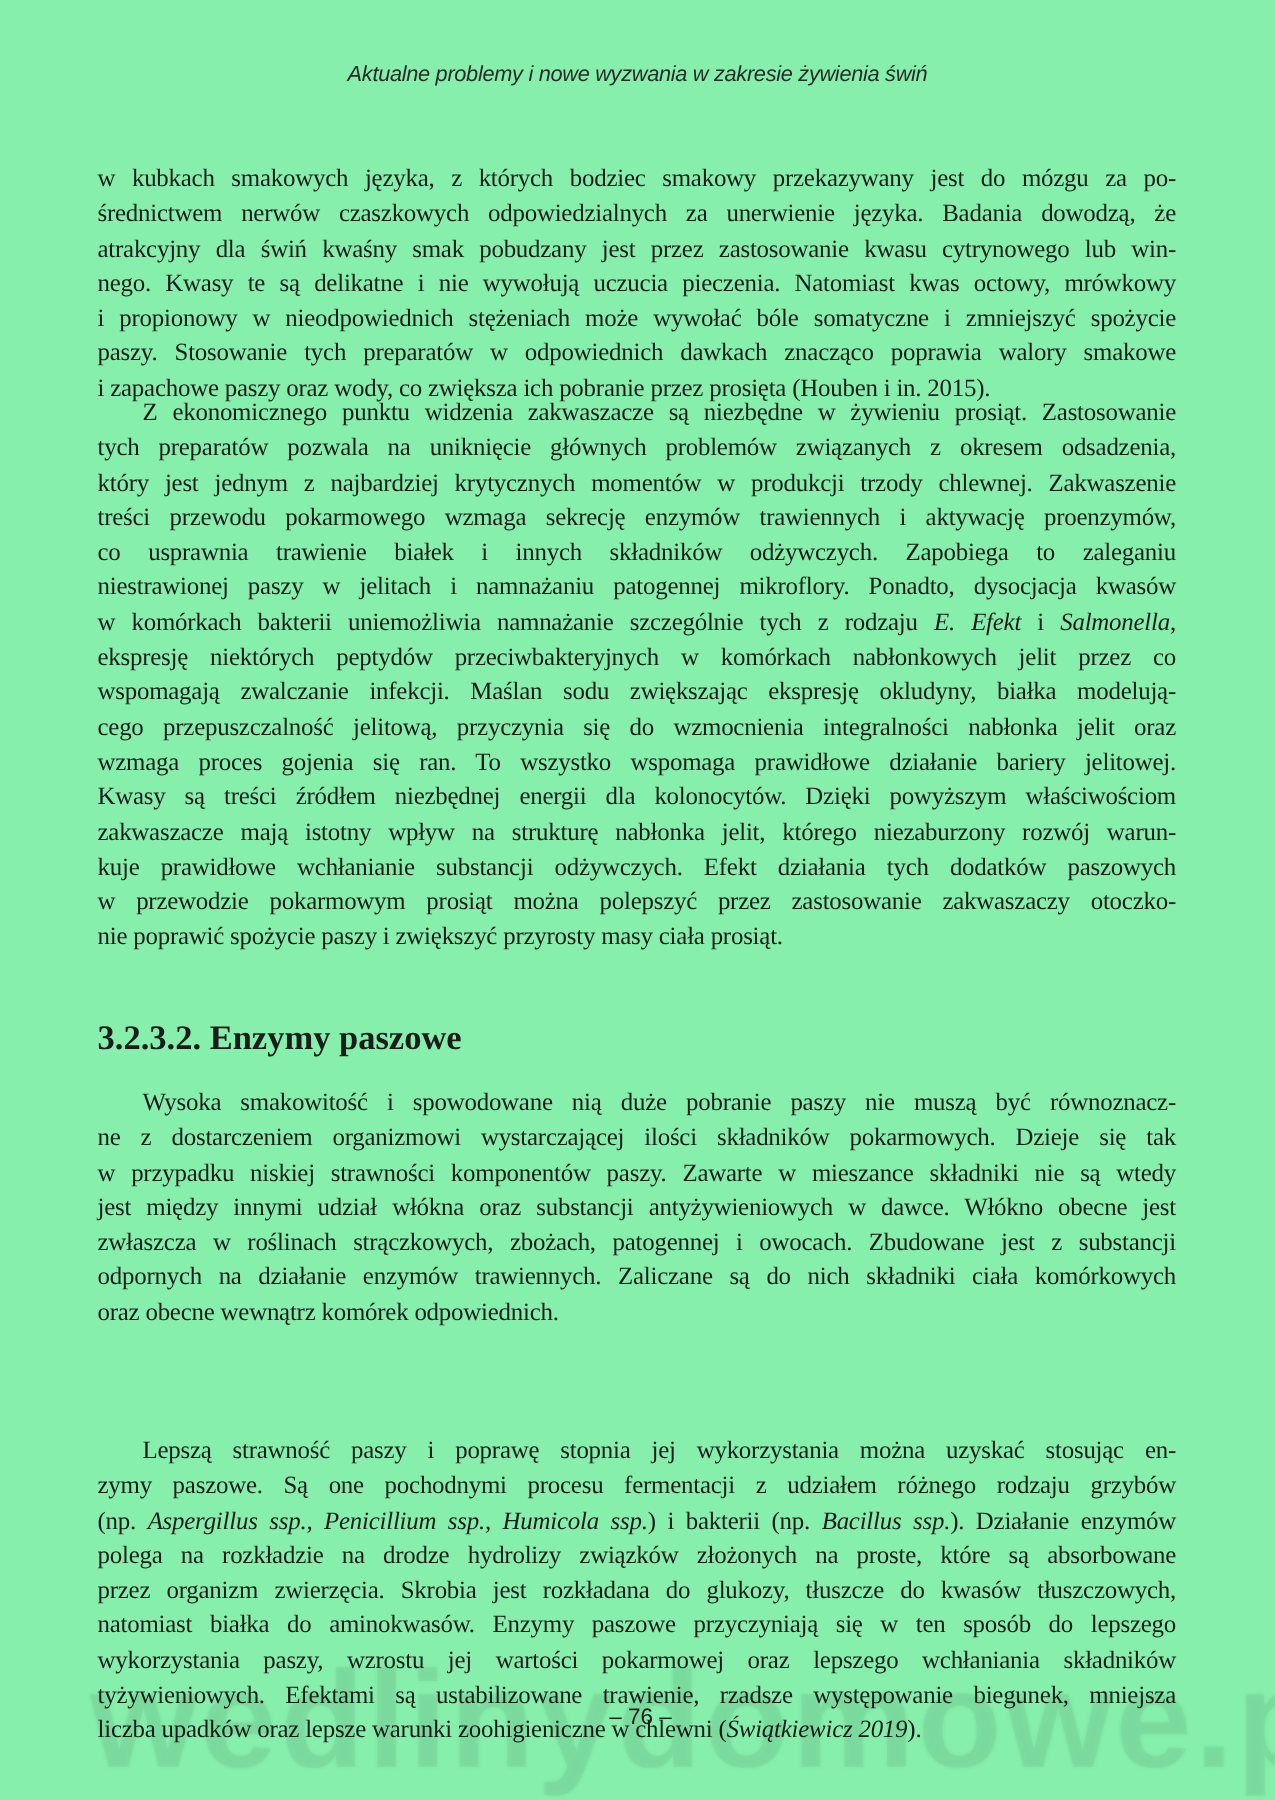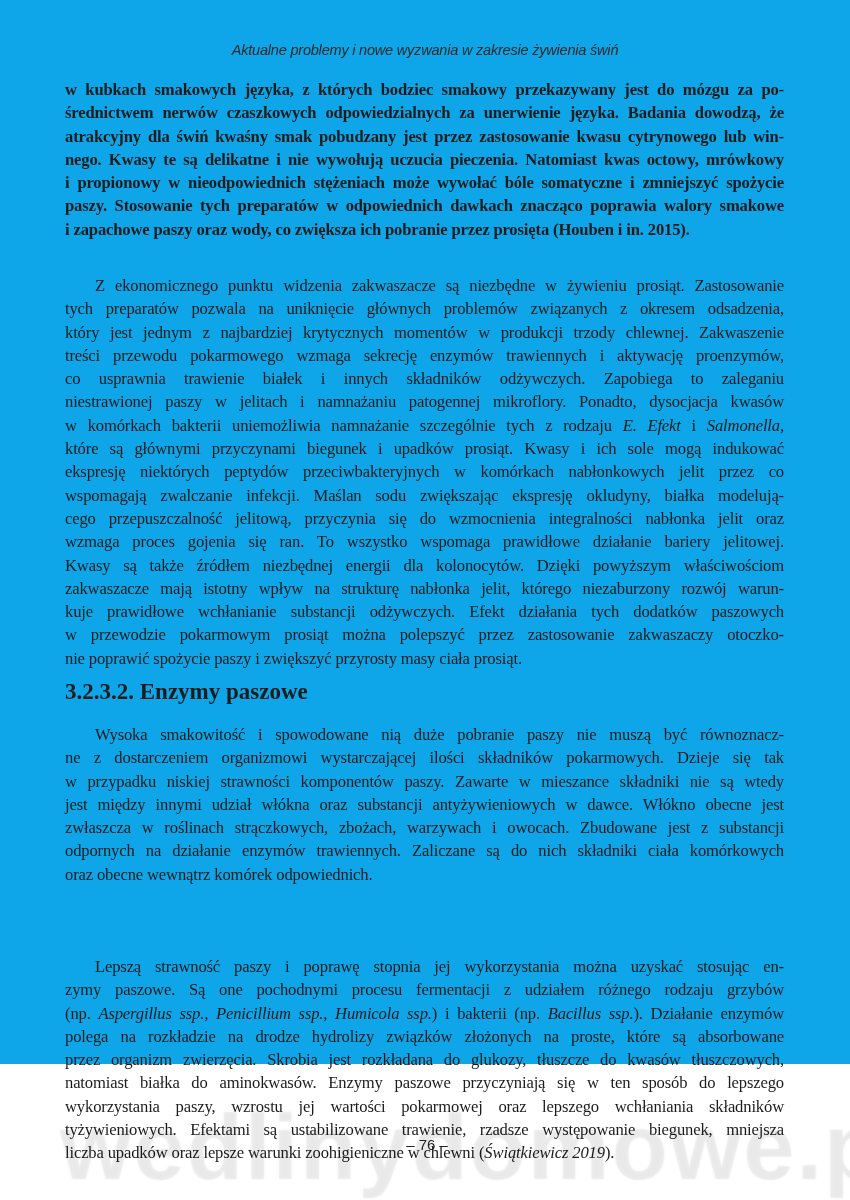--- a/index.html
+++ b/index.html
@@ -1,36 +1,36 @@
 <!DOCTYPE html>
 <html><head>
   <meta charset="utf-8">
   <style>
     html, body { margin: 0; padding: 0; background: #ffffff; }
     body { width: 850px; height: 1200px; position: relative; overflow: hidden; }
     .page {
-      position: absolute; left: 0; top: 0; width: 850px; height: 1064px;
-      background: #0ea5e9; color: #1c1c1c;
+      position: absolute; left: 0; top: 0; width: 850px; height: 1200px;
+      background: #86efac; color: #1c1c1c;
       font-family: "Liberation Serif", "DejaVu Serif", serif;
     }
     .running-head {
       position: absolute; top: 42px; left: 0; width: 850px; text-align: center;
       font-family: "Liberation Sans", "DejaVu Sans", sans-serif;
       font-style: italic; font-size: 14.5px; color: #2a2a2a; letter-spacing: -0.2px;
     }
     .body { position: absolute; left: 65px; width: 719px; }
     .line {
       display: block; font-size: 16.6px; line-height: 23.3px; height: 23.3px;
       white-space: nowrap; text-align: justify; text-align-last: justify;
       letter-spacing: -0.15px;
     }
     .line.last { text-align-last: left; }
     .line.indent { text-indent: 30px; }
-    .p1 { top: 78px; font-weight: bold; }
-    .p2 { top: 274px; }
+    .p1 { top: 107px; }
+    .p2 { top: 263px; }
     .heading {
       position: absolute; left: 65px; top: 679px;
       font-family: "Liberation Serif", "DejaVu Serif", serif;
       font-weight: bold; font-size: 23px; color: #1c1c1c;
     }
     .p3 { top: 723px; }
     .p4 { top: 955px; }
     em { font-style: italic; }
     .watermark {
       position: absolute; left: 60px; top: 1095px; width: 730px; text-align: center;
@@ -61,40 +61,39 @@
       <span class="line last">i zapachowe paszy oraz wody, co zwiększa ich pobranie przez prosięta (Houben i in. 2015).</span>
     </div>
   <div class="body p2">
       <span class="line indent">Z ekonomicznego punktu widzenia zakwaszacze są niezbędne w żywieniu prosiąt. Zastosowanie</span>
       <span class="line">tych preparatów pozwala na uniknięcie głównych problemów związanych z okresem odsadzenia,</span>
       <span class="line">który jest jednym z najbardziej krytycznych momentów w produkcji trzody chlewnej. Zakwaszenie</span>
       <span class="line">treści przewodu pokarmowego wzmaga sekrecję enzymów trawiennych i aktywację proenzymów,</span>
       <span class="line">co usprawnia trawienie białek i innych składników odżywczych. Zapobiega to zaleganiu</span>
       <span class="line">niestrawionej paszy w jelitach i namnażaniu patogennej mikroflory. Ponadto, dysocjacja kwasów</span>
       <span class="line">w komórkach bakterii uniemożliwia namnażanie szczególnie tych z rodzaju <em>E. Efekt</em> i <em>Salmonella</em>,</span>
-      <span class="line">które są głównymi przyczynami biegunek i upadków prosiąt. Kwasy i ich sole mogą indukować</span>
       <span class="line">ekspresję niektórych peptydów przeciwbakteryjnych w komórkach nabłonkowych jelit przez co</span>
       <span class="line">wspomagają zwalczanie infekcji. Maślan sodu zwiększając ekspresję okludyny, białka modelują-</span>
       <span class="line">cego przepuszczalność jelitową, przyczynia się do wzmocnienia integralności nabłonka jelit oraz</span>
       <span class="line">wzmaga proces gojenia się ran. To wszystko wspomaga prawidłowe działanie bariery jelitowej.</span>
-      <span class="line">Kwasy są także źródłem niezbędnej energii dla kolonocytów. Dzięki powyższym właściwościom</span>
+      <span class="line">Kwasy są treści źródłem niezbędnej energii dla kolonocytów. Dzięki powyższym właściwościom</span>
       <span class="line">zakwaszacze mają istotny wpływ na strukturę nabłonka jelit, którego niezaburzony rozwój warun-</span>
       <span class="line">kuje prawidłowe wchłanianie substancji odżywczych. Efekt działania tych dodatków paszowych</span>
       <span class="line">w przewodzie pokarmowym prosiąt można polepszyć przez zastosowanie zakwaszaczy otoczko-</span>
       <span class="line last">nie poprawić spożycie paszy i zwiększyć przyrosty masy ciała prosiąt.</span>
     </div>
 
   <div class="heading">3.2.3.2. Enzymy paszowe</div>
 
   <div class="body p3">
       <span class="line indent">Wysoka smakowitość i spowodowane nią duże pobranie paszy nie muszą być równoznacz-</span>
       <span class="line">ne z dostarczeniem organizmowi wystarczającej ilości składników pokarmowych. Dzieje się tak</span>
       <span class="line">w przypadku niskiej strawności komponentów paszy. Zawarte w mieszance składniki nie są wtedy</span>
       <span class="line">jest między innymi udział włókna oraz substancji antyżywieniowych w dawce. Włókno obecne jest</span>
-      <span class="line">zwłaszcza w roślinach strączkowych, zbożach, warzywach i owocach. Zbudowane jest z substancji</span>
+      <span class="line">zwłaszcza w roślinach strączkowych, zbożach, patogennej i owocach. Zbudowane jest z substancji</span>
       <span class="line">odpornych na działanie enzymów trawiennych. Zaliczane są do nich składniki ciała komórkowych</span>
       <span class="line last">oraz obecne wewnątrz komórek odpowiednich.</span>
     </div>
   <div class="body p4">
       <span class="line indent">Lepszą strawność paszy i poprawę stopnia jej wykorzystania można uzyskać stosując en-</span>
       <span class="line">zymy paszowe. Są one pochodnymi procesu fermentacji z udziałem różnego rodzaju grzybów</span>
       <span class="line">(np. <em>Aspergillus ssp., Penicillium ssp., Humicola ssp.</em>) i bakterii (np. <em>Bacillus ssp.</em>). Działanie enzymów</span>
       <span class="line">polega na rozkładzie na drodze hydrolizy związków złożonych na proste, które są absorbowane</span>
       <span class="line">przez organizm zwierzęcia. Skrobia jest rozkładana do glukozy, tłuszcze do kwasów tłuszczowych,</span>
       <span class="line">natomiast białka do aminokwasów. Enzymy paszowe przyczyniają się w ten sposób do lepszego</span>

